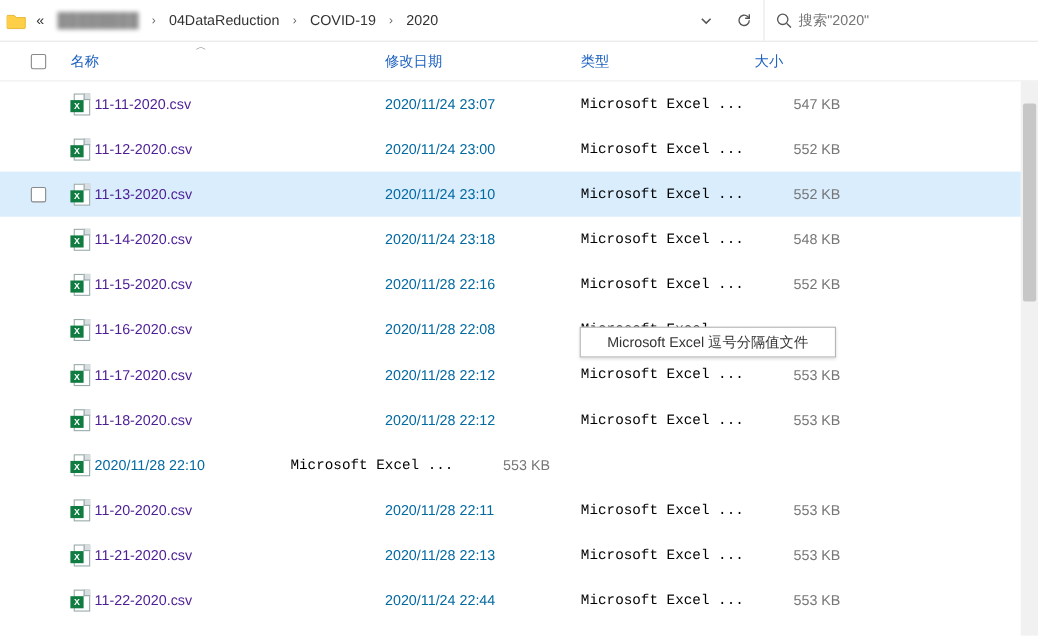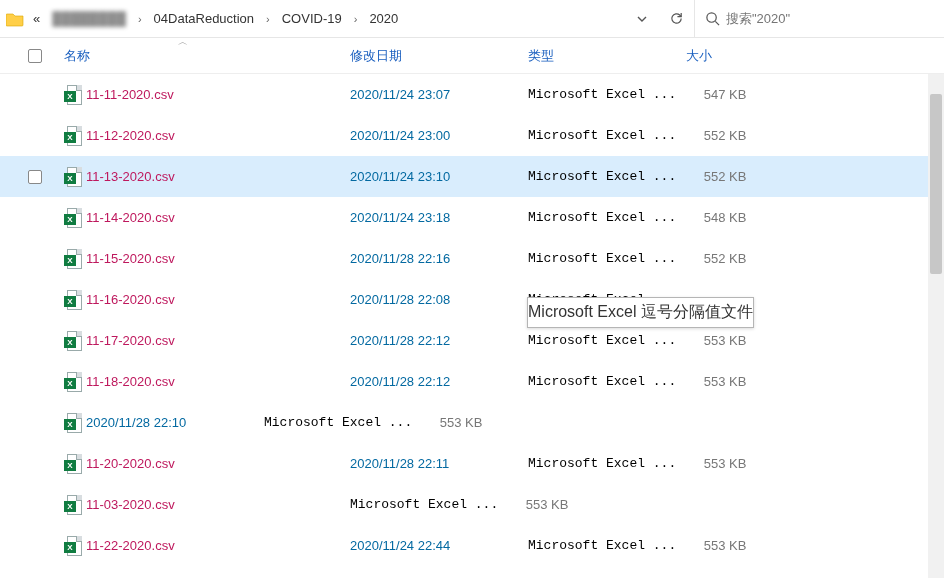--- a/index.html
+++ b/index.html
@@ -34,26 +34,26 @@
 
     
     .listwrap { position:relative; height: calc(578px - 38px - 36px); }
     .rows { position:absolute; left:0; right:16px; top:0; }
     .row { height:41px; display:flex; align-items:center; padding-left:28px; position:relative; }
     .row.sel { background:#d9edfd; }
     .row .rcheck { width:36px; display:flex; align-items:center; }
     .row .rcheck .cb { visibility:hidden; }
     .row.sel .rcheck .cb { visibility:visible; }
     .row .ricon { width:22px; display:flex; align-items:center; }
-    .row .rname { width:264px; color:#be185d; }
+    .row .rname { width:264px; color:#4c1d95; }
     .row .rdate { width:178px; color:#0369a1; }
     .row .rtype { width:158px; color:#000000;font-family:Liberation Mono, monospace; }
-    .row .rsize { width:90px; color:#777; text-align:center; padding-right:12px; }
-
-    .tooltip { position:absolute; left:527px; top:223px; background:#fff; border:1px solid #b5b5b5; padding:4px 0; font-size:16px; color:#333; box-shadow:0 1px 3px rgba(0,0,0,.15); z-index:5; white-space:nowrap; }
+    .row .rsize { width:90px; color:#777; text-align:right; padding-right:12px; }
+
+    .tooltip { position:absolute; left:527px; top:223px; background:#fff; border:1px solid #b5b5b5; padding:4px 24px; font-size:13px; color:#333; box-shadow:0 1px 3px rgba(0,0,0,.15); z-index:5; white-space:nowrap; }
 
     
     .scrollbar { position:absolute; right:0; top:0; width:16px; height:100%; background:#f1f1f1; }
     .thumb { position:absolute; left:2px; right:2px; top:20px; height:180px; background:#c7c7c7; border-radius:2px; }
 
     
     .xl { width:18px; height:20px; position:relative; }
     .xl .sheet { position:absolute; left:3px; top:0; right:0; bottom:0; border:1px solid #9aa; background:#fff; }
     .xl .fold { position:absolute; right:0; top:0; width:6px; height:6px; background:#d8dde0; border-left:1px solid #9aa; border-bottom:1px solid #9aa; }
     .xl .badge { position:absolute; left:0; top:6px; width:12px; height:11px; background:#107c41; color:#fff; font-size:8px; font-weight:bold; line-height:11px; text-align:center; font-family:Arial,sans-serif; }
@@ -283,21 +283,22 @@
     <span class="rcheck">
           <span class="cb"></span>
         </span>
     <span class="ricon">
       <span class="xl">
             <span class="sheet"></span>
             <span class="fold"></span>
             <span class="badge">X</span>
           </span>
     </span>
-    <span class="rname">11-03-2020.csv</span>
+    <span class="rname">11-21-2020.csv</span>
+    <span class="rdate">2020/11/28 22:13</span>
     <span class="rtype">Microsoft Excel ...</span>
     <span class="rsize">553 KB</span>
   </div>
       <div class="row">
     <span class="rcheck">
           <span class="cb"></span>
         </span>
     <span class="ricon">
       <span class="xl">
             <span class="sheet"></span>

